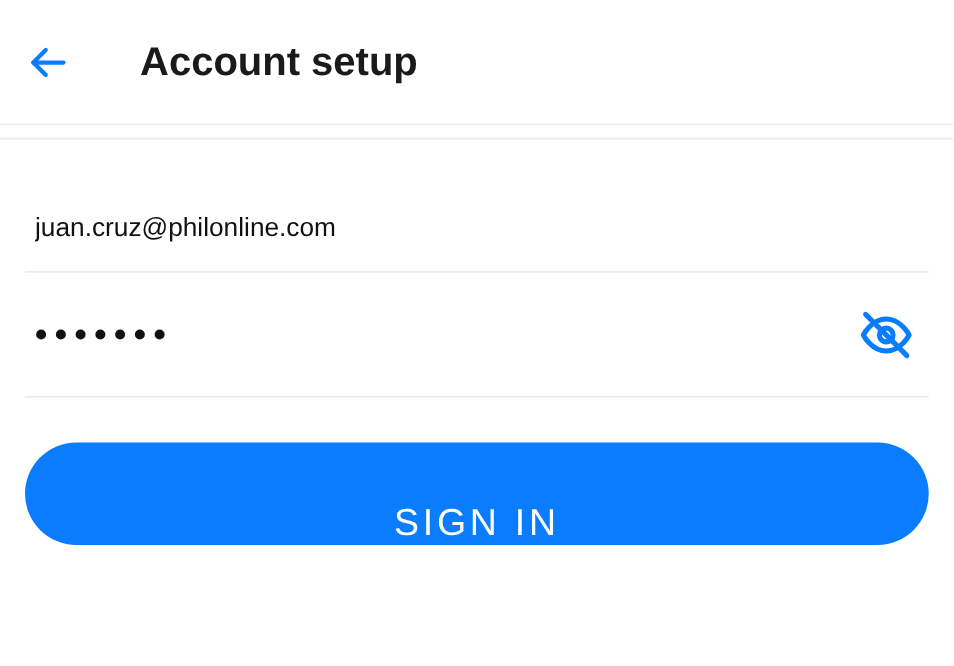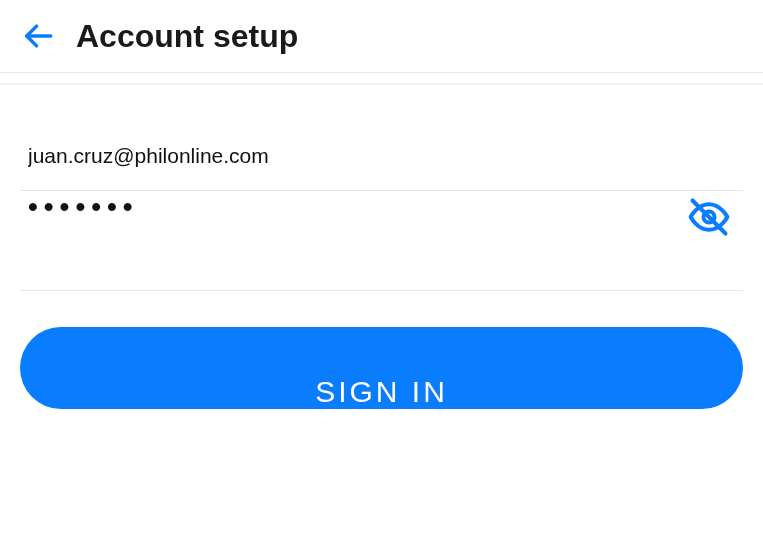--- a/index.html
+++ b/index.html
@@ -12,21 +12,22 @@
       height: 533px;
       background: #ffffff;
       font-family: -apple-system, BlinkMacSystemFont, "Segoe UI", sans-serif;
       overflow: hidden;
     }
     .header {
       display: flex;
       align-items: center;
       padding: 14px 18px;
       border-bottom: 1px solid #e8e8e8;
-      height: 73px;
+      height: 100px;
+      gap: 36px;
     }
     .back-btn {
       width: 40px;
       height: 40px;
       display: flex;
       align-items: center;
       justify-content: center;
       cursor: pointer;
       margin-right: 18px;
     }
@@ -39,20 +40,21 @@
     .content {
       padding: 0 20px;
     }
     .spacer-top {
       height: 12px;
       border-bottom: 2px solid #f0f0f0;
       margin-bottom: 6px;
     }
     .field-row {
       display: flex;
+      align-items: center;
       height: 100px;
       border-bottom: 1.5px solid #e5e5e5;
       padding: 0 8px;
     }
     .email-input {
       flex: 1;
       border: none;
       outline: none;
       font-size: 21px;
       color: #111;

